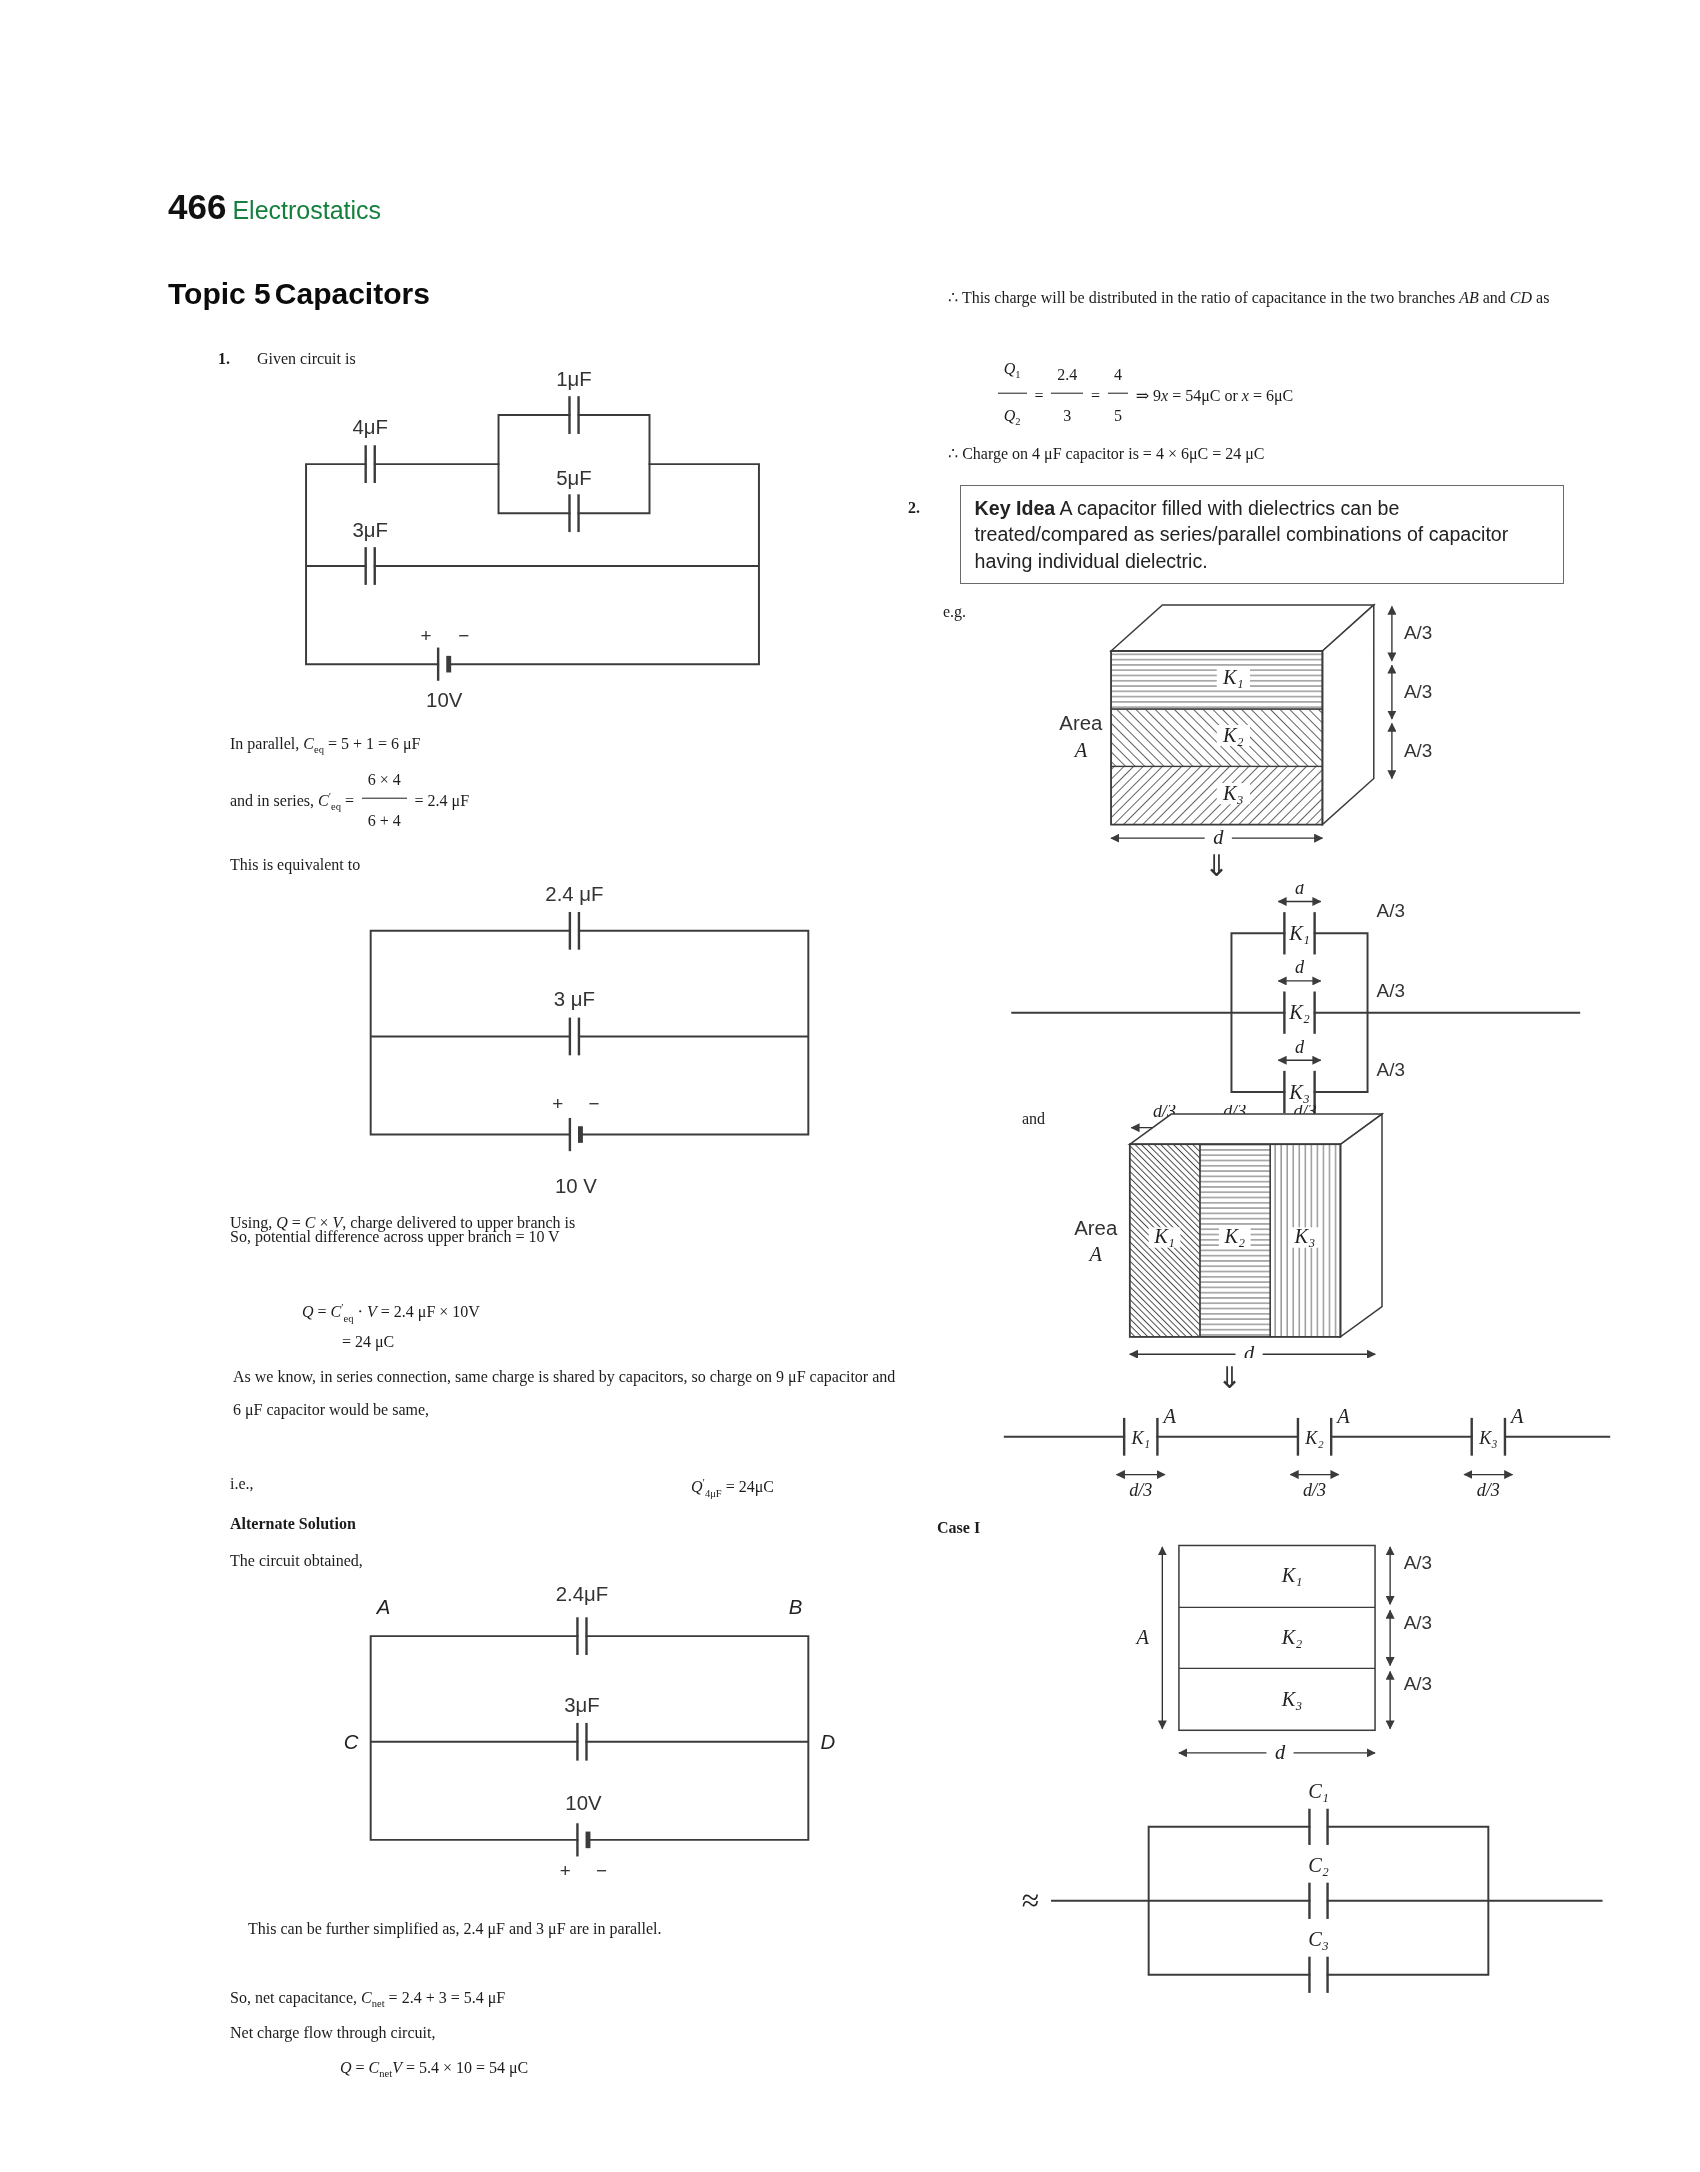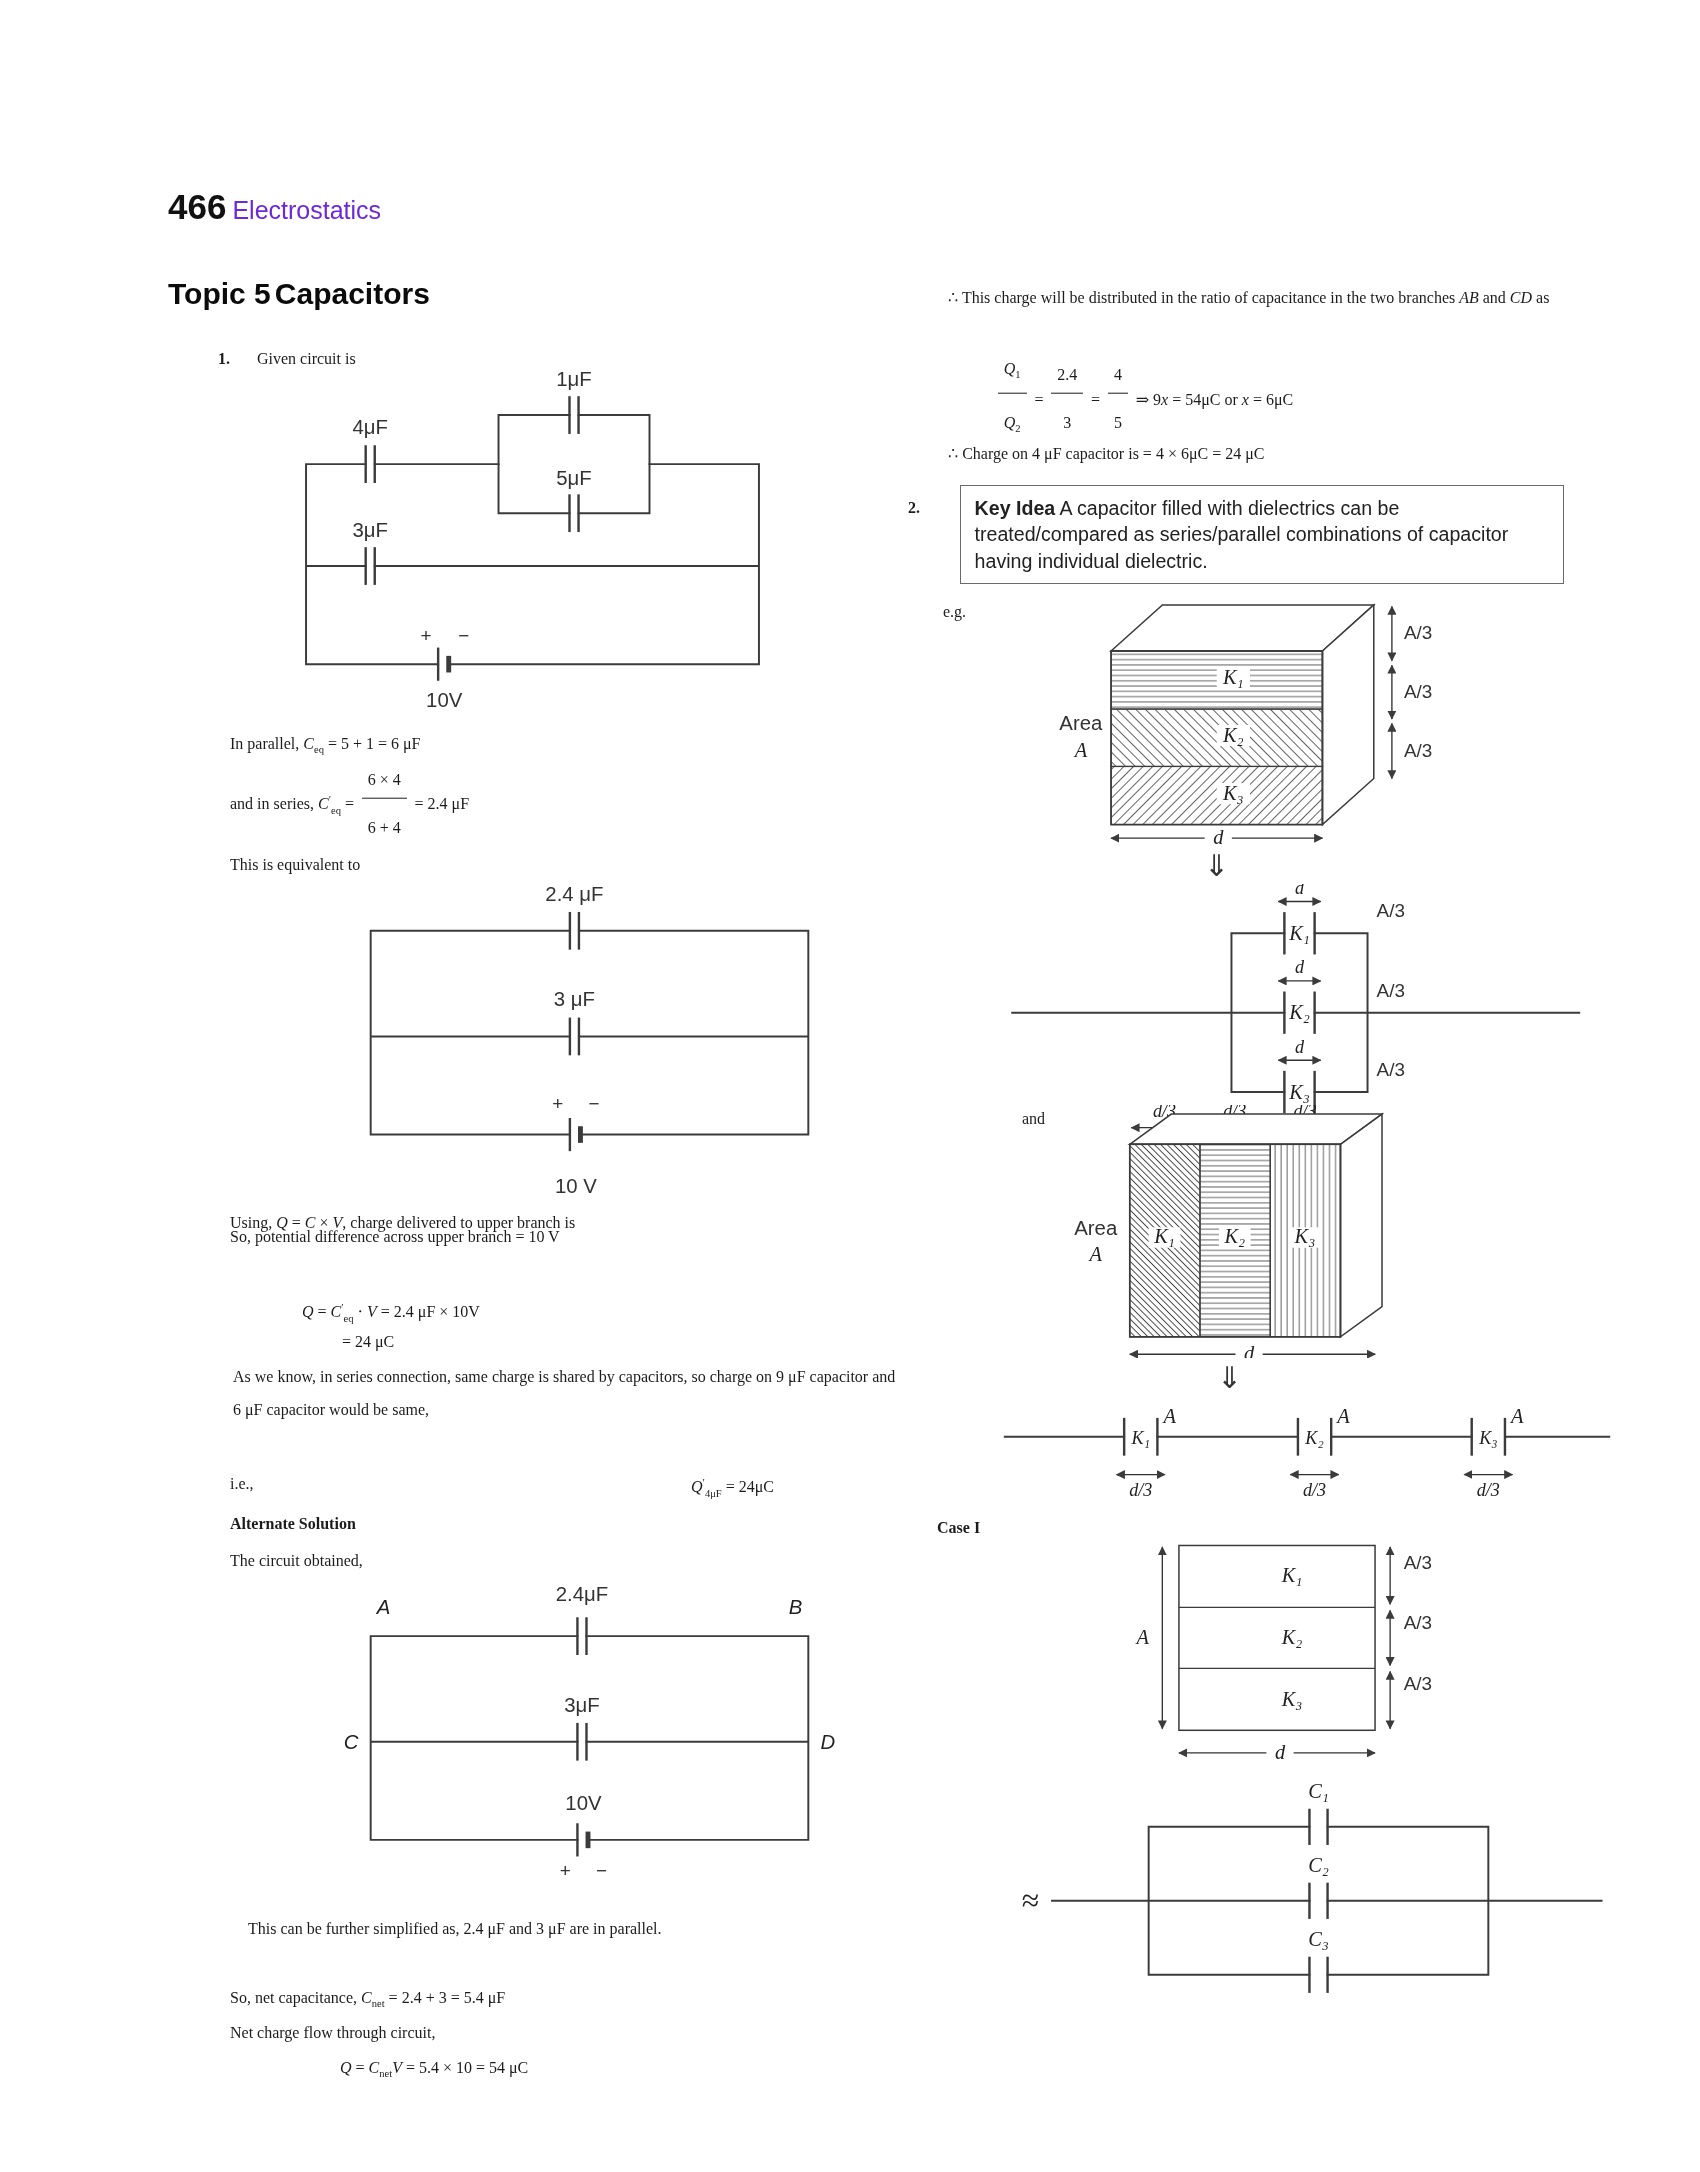--- a/index.html
+++ b/index.html
@@ -6,24 +6,24 @@
   html,body{background:#ffffff}
   .page{position:relative;width:1700px;height:2172px;background:#ffffff;
         font-family:"Liberation Serif","DejaVu Serif","DejaVu Sans",serif;color:#1c1c1c;overflow:hidden}
   .t{position:absolute;font-size:16px;line-height:33px}
   .bd{font-weight:700}
   .it{font-style:italic}
   sub{font-size:0.66em}
   sup{font-size:0.66em}
   .frac{display:inline-block;vertical-align:middle;text-align:center;padding:0 3.8px;transform:translateY(-2.3px)}
   .frac .num{display:block;padding:0 6px 2.3px;border-bottom:1.7px solid #1c1c1c}
-  .frac .den{display:block;padding-top:12px}
+  .frac .den{display:block;padding-top:5px}
   .hdr{position:absolute;left:168px;top:187px;display:flex;align-items:baseline;gap:6px}
   .pagenum{font:700 35px "Liberation Sans","DejaVu Sans",sans-serif;color:#111}
-  .chapter{font:25px "Liberation Sans","DejaVu Sans",sans-serif;color:#6d28d9}
+  .chapter{font:25px "Liberation Sans","DejaVu Sans",sans-serif;color:#15803d}
   .topic{position:absolute;left:168px;top:277px;font:700 30px "Liberation Sans","DejaVu Sans",sans-serif;color:#0b0b0b;display:flex;gap:4px}
   .keybox{position:absolute;left:960px;top:485px;width:604px;border:1.5px solid #6a6a6a;
           padding:9px 13.6px;font:19.6px/26.4px "Liberation Sans","DejaVu Sans",sans-serif;color:#222}
   .dd{position:absolute;font-family:"DejaVu Sans",sans-serif;font-size:30px;color:#333}
   .fig{position:absolute}
   svg .w{stroke:#3b3b3b;stroke-width:2.6;fill:none;stroke-linecap:square}
   svg .pl{stroke:#3b3b3b;stroke-width:3.2;fill:none}
   svg .plt{stroke:#3b3b3b;stroke-width:6.5;fill:none}
   svg .dim{stroke:#333;stroke-width:1.8;fill:none}
   svg .fr{fill:#fff;stroke:#3b3b3b;stroke-width:2}

